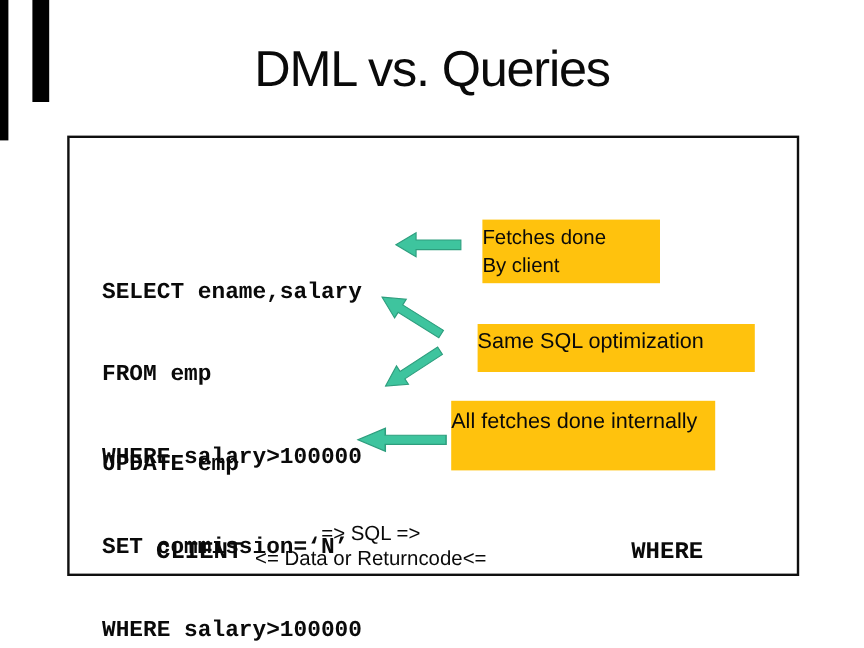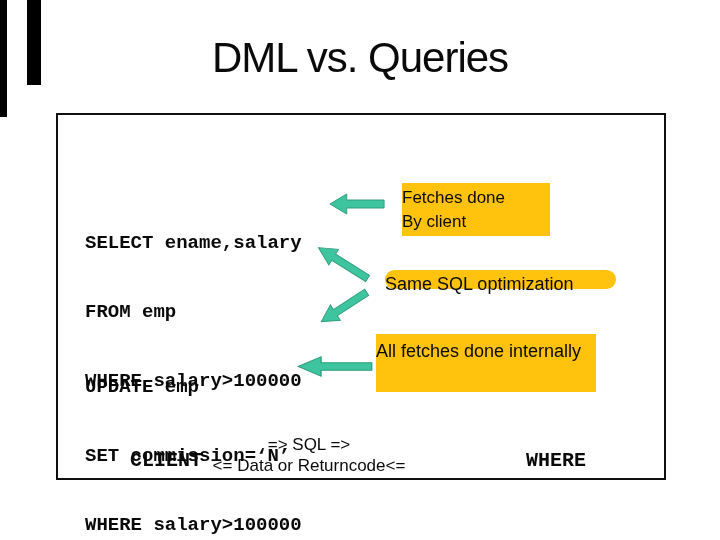--- a/index.html
+++ b/index.html
@@ -49,21 +49,21 @@
   }
   #sql-select{left:85px;top:186px;}
   #sql-update{left:85px;top:330px;}
   
   .callout{
     background:var(--callout-bg,#FFC20D);
     color:#0a0a0a;
     text-align:left;
   }
   #callout-client{left:402px;top:183px;width:148px;height:53px;font-size:17px;line-height:24px;padding-top:3px;box-sizing:border-box;}
-  #callout-same{left:385px;top:270px;width:231px;height:19px;font-size:18px;line-height:29px;border-radius:11px;}
+  #callout-same{left:398px;top:270px;width:231px;height:40px;font-size:18px;line-height:29px;}
   #callout-server{left:376px;top:334px;width:220px;height:58px;font-size:18px;line-height:26px;padding-top:4px;box-sizing:border-box;}
   
   .arrow svg{display:block;width:100%;height:100%;}
   .arrow polygon{
     fill:var(--arrow-fill,#3EC49E);
     stroke:var(--arrow-stroke,#2E9E7E);
     stroke-width:1;
   }
   #arrow-1{left:329px;top:192px;width:56px;height:24px;}
   #arrow-2{left:313px;top:252px;width:60px;height:22px;transform:rotate(32deg);}

